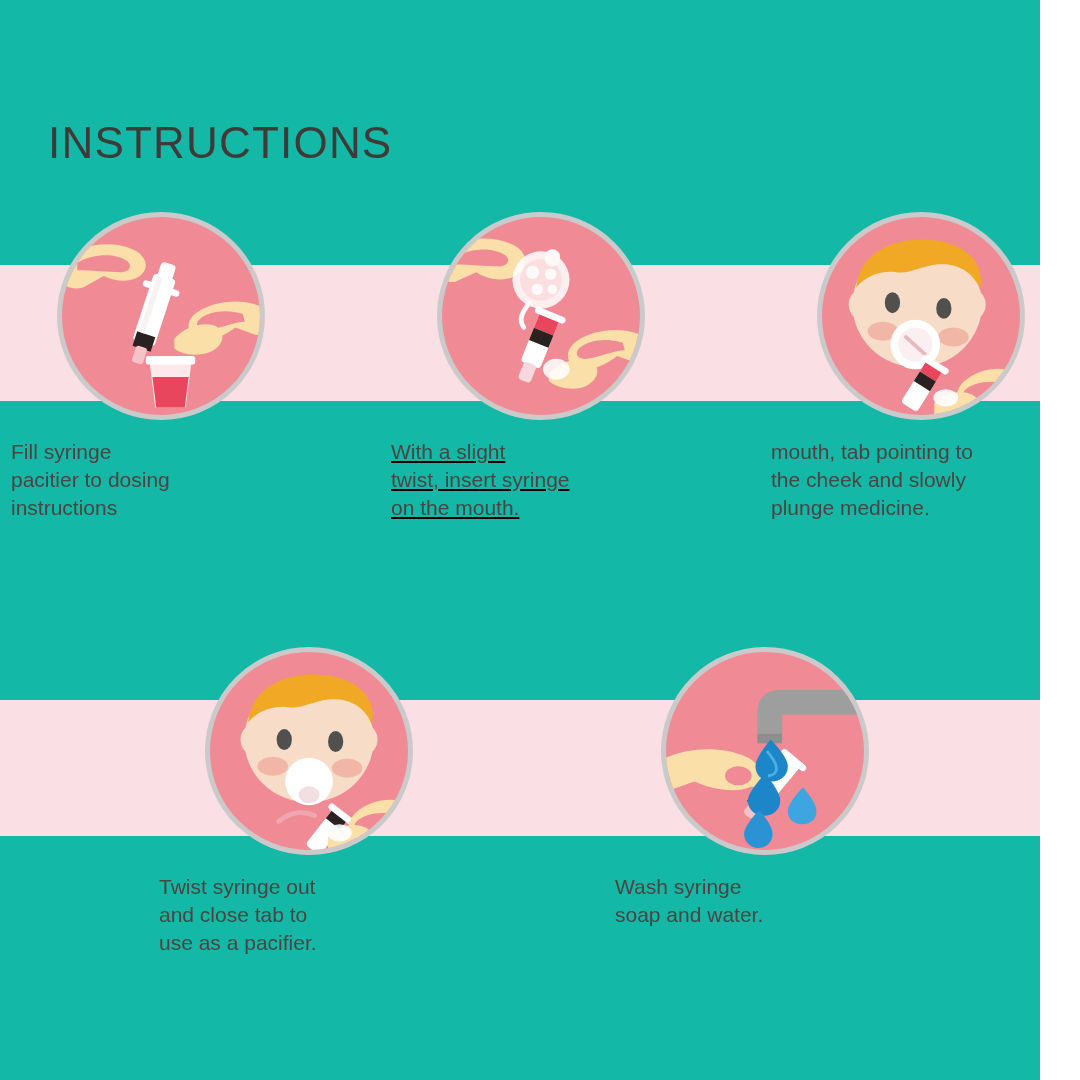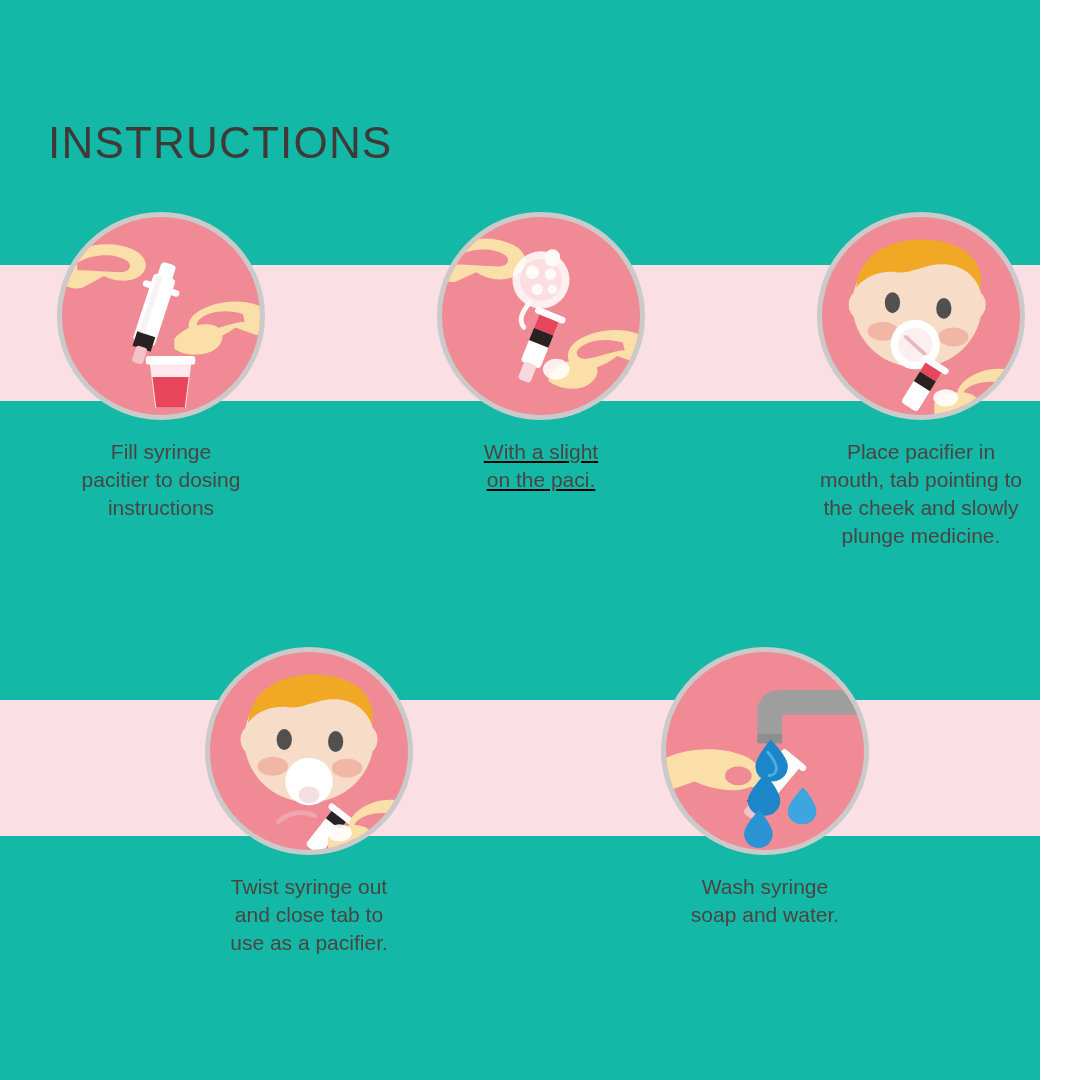--- a/index.html
+++ b/index.html
@@ -55,21 +55,21 @@
     inset: 0;
     border-radius: 50%;
     background: #f08b95;
     border: 5px solid #cacaca;
     box-sizing: border-box;
     overflow: hidden;
   }
   .circle svg { display: block; width: 100%; height: 100%; }
   .caption {
     margin-top: 18px;
-    text-align: center;
+    text-align: left;
     font-size: 21px;
     line-height: 1.33;
     color: #4a4543;
   }
   .caption div { white-space: nowrap; }
 
   
   .step-1 { left: 11px;  top: 212px; }
   .step-2 { left: 391px; top: 212px; text-decoration: underline; }
   .step-3 { left: 771px; top: 212px; }
@@ -151,21 +151,22 @@
 
           <path d="M214 126 C 190 114, 160 118, 142 130 C 128 140, 130 154, 142 158 C 156 164, 174 154, 184 146 L 206 154 C 218 154, 220 142, 214 126 Z" fill="#fbdfa8"></path>
           <path d="M190 132 C 172 126, 152 130, 144 138 C 139 143, 142 150, 152 149 C 166 147, 182 140, 192 140 Z" fill="#f08b95"></path>
           <path d="M112 166 C 122 152, 142 146, 156 152 C 166 156, 166 168, 154 176 C 142 184, 120 180, 112 172 Z" fill="#fbdfa8"></path>
           <ellipse cx="120" cy="160" rx="14" ry="11" fill="#ffffff" opacity="0.85"></ellipse>
         </svg>
       </div>
     </div>
     <div class="caption">
       <div>With a slight</div>
-      <div>on the paci.</div>
+      <div>twist, insert syringe</div>
+      <div>on the mouth.</div>
     </div>
   </div>
 
   <div class="step step-3">
     <div class="circle-wrap">
       <div class="circle">
         <svg viewBox="0 0 208 208">
 
           <ellipse cx="100" cy="92" rx="68" ry="66" fill="#f7dcc8"></ellipse>
           <ellipse cx="38" cy="92" rx="10" ry="14" fill="#f7dcc8"></ellipse>
@@ -191,21 +192,20 @@
           </g>
 
           <path d="M216 168 C 194 154, 166 158, 150 172 C 138 182, 140 196, 152 200 C 166 206, 182 196, 192 188 L 212 196 C 222 196, 222 182, 216 168 Z" fill="#fbdfa8"></path>
           <path d="M196 176 C 178 170, 158 174, 150 182 C 145 187, 148 194, 158 193 C 172 191, 186 184, 196 184 Z" fill="#f08b95"></path>
           <path d="M118 196 C 128 184, 148 180, 160 188 C 168 194, 166 206, 154 210 L 118 210 Z" fill="#fbdfa8"></path>
           <ellipse cx="130" cy="190" rx="13" ry="9" fill="#ffffff" opacity="0.9"></ellipse>
         </svg>
       </div>
     </div>
     <div class="caption">
-      <div>Place pacifier in</div>
       <div>mouth, tab pointing to</div>
       <div>the cheek and slowly</div>
       <div>plunge medicine.</div>
     </div>
   </div>
 
   <div class="step step-4">
     <div class="circle-wrap">
       <div class="circle">
         <svg viewBox="0 0 208 208">

